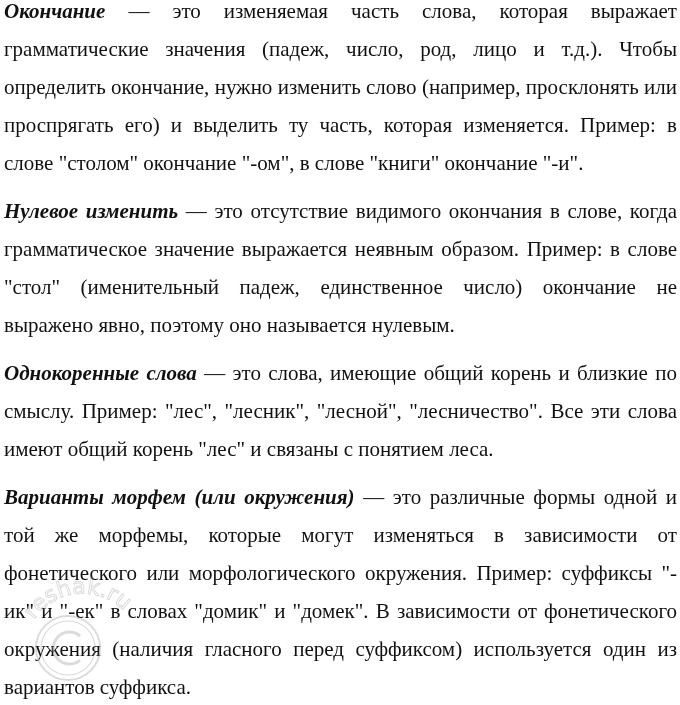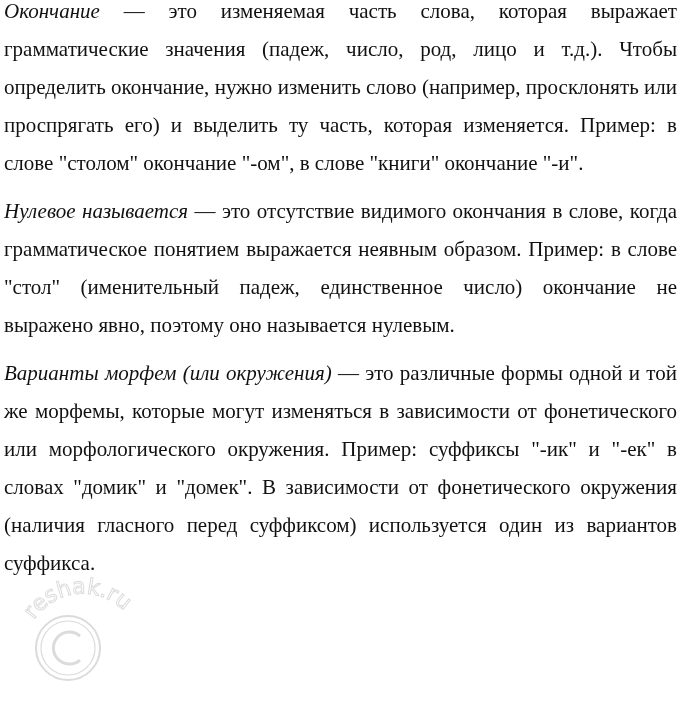--- a/index.html
+++ b/index.html
@@ -22,42 +22,45 @@
       font-size: 21px;
       line-height: 38px;
       color: #111111;
     }
     .para {
       margin: 0 0 10px 0;
       text-align: justify;
       text-align-last: left;
     }
     .term {
-      font-weight: normal;
+      font-weight: bold;
       font-style: italic;
     }
     .watermark {
       position: absolute;
       left: 20px;
       top: 560px;
       width: 140px;
       height: 145px;
       pointer-events: none;
       opacity: 0.35;
     }
   </style>
 </head>
 <body>
 
 <div class="doc">
   <p class="para">
     <span class="term">Окончание</span><span> — это изменяемая часть слова, которая выражает грамматические значения (падеж, число, род, лицо и т.д.). Чтобы определить окончание, нужно изменить слово (например, просклонять или проспрягать его) и выделить ту часть, которая изменяется. Пример: в слове "столом" окончание "-ом", в слове "книги" окончание "-и".</span>
   </p>
   <p class="para">
-    <span class="term">Нулевое называется</span><span> — это отсутствие видимого окончания в слове, когда грамматическое понятием выражается неявным образом. Пример: в слове "стол" (именительный падеж, единственное число) окончание не выражено явно, поэтому оно называется нулевым.</span>
+    <span class="term">Нулевое изменить</span><span> — это отсутствие видимого окончания в слове, когда грамматическое значение выражается неявным образом. Пример: в слове "стол" (именительный падеж, единственное число) окончание не выражено явно, поэтому оно называется нулевым.</span>
+  </p>
+  <p class="para">
+    <span class="term">Однокоренные слова</span><span> — это слова, имеющие общий корень и близкие по смыслу. Пример: "лес", "лесник", "лесной", "лесничество". Все эти слова имеют общий корень "лес" и связаны с понятием леса.</span>
   </p>
   <p class="para">
     <span class="term">Варианты морфем (или окружения)</span><span> — это различные формы одной и той же морфемы, которые могут изменяться в зависимости от фонетического или морфологического окружения. Пример: суффиксы "-ик" и "-ек" в словах "домик" и "домек". В зависимости от фонетического окружения (наличия гласного перед суффиксом) используется один из вариантов суффикса.</span>
   </p>
 </div>
 
 <div class="watermark">
   <svg width="140" height="145" viewBox="0 0 140 145">
     <circle cx="48" cy="88" r="32" fill="none" stroke="#9a9a9a" stroke-width="2"></circle>
     <circle cx="48" cy="88" r="27" fill="none" stroke="#9a9a9a" stroke-width="1.2"></circle>

